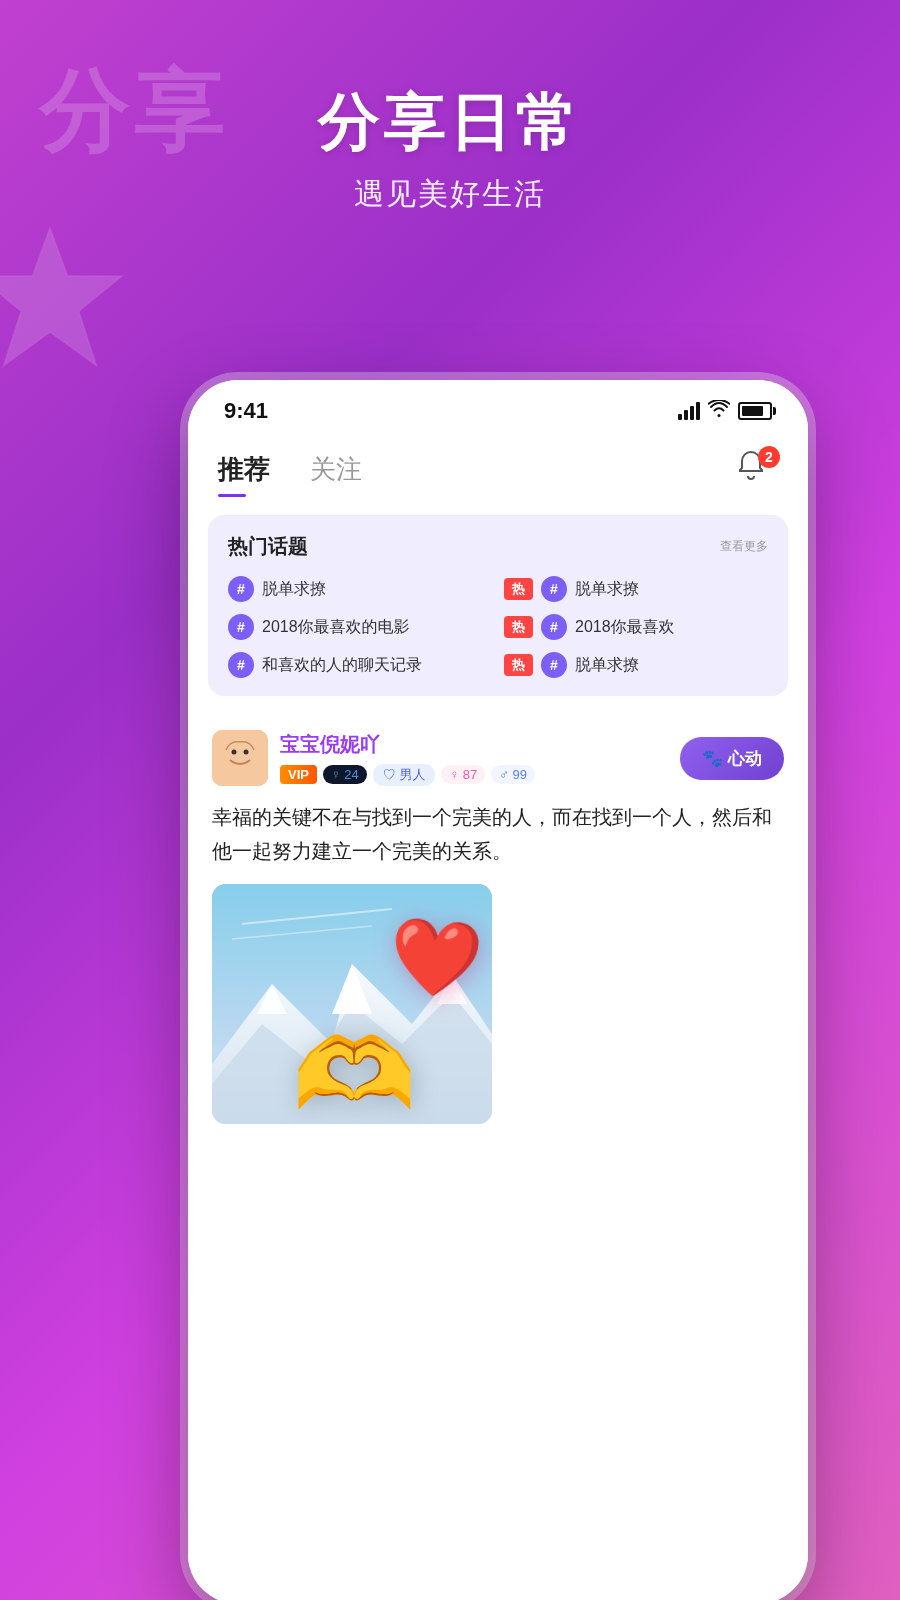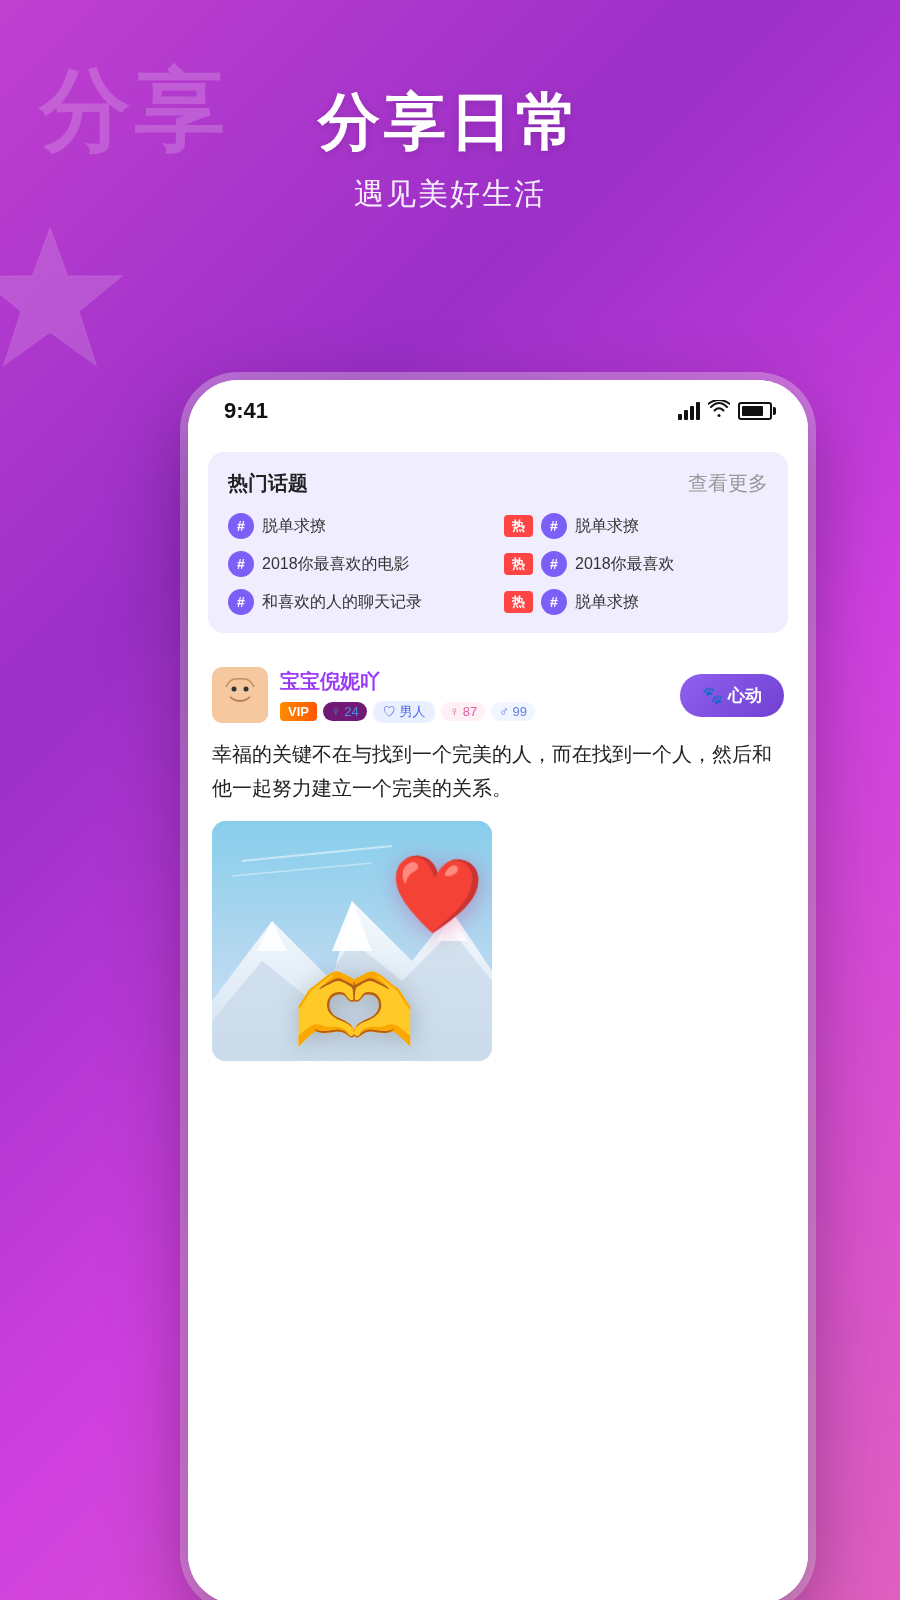--- a/index.html
+++ b/index.html
@@ -210,21 +210,21 @@
       justify-content: space-between;
       align-items: center;
       margin-bottom: 16px;
     }
     .hot-topics-title {
       font-size: 20px;
       font-weight: 700;
       color: #222;
     }
     .hot-topics-more {
-      font-size: 20px;
+      font-size: 12px;
       color: #999;
     }
     .hot-topics-grid {
       display: grid;
       grid-template-columns: 1fr 1fr;
       gap: 12px;
     }
     .topic-item {
       display: flex;
       align-items: center;
@@ -306,21 +306,21 @@
     }
     .tag-vip {
       background: linear-gradient(90deg, #ff8c00, #ff5500);
       color: #fff;
       font-size: 13px;
       font-weight: 700;
       padding: 2px 8px;
       border-radius: 4px;
     }
     .tag-gender {
-      background: #701a75;
+      background: #0f172a;
       color: #4a90e2;
       font-size: 13px;
       padding: 2px 8px;
       border-radius: 10px;
       display: flex;
       align-items: center;
       gap: 3px;
     }
     .tag-follow {
       background: #e8f0ff;
@@ -409,20 +409,31 @@
         </svg>
       </span>
       <div class="battery-icon">
         <div class="battery-fill"></div>
       </div>
     </div>
   </div>
 
   <div class="app-content">
 
+    <div class="nav-tabs">
+      <div class="nav-tab active">推荐</div>
+      <div class="nav-tab inactive">关注</div>
+      <div class="bell-wrapper">
+        <svg class="bell-icon-svg" viewBox="0 0 34 34" fill="none">
+          <path d="M17 4C12 4 8 8 8 13v7l-2 2v1h22v-1l-2-2v-7c0-5-4-9-9-9z" stroke="#555" stroke-width="2" fill="none"></path>
+          <path d="M14 28a3 3 0 006 0" stroke="#555" stroke-width="2" fill="none"></path>
+        </svg>
+        <div class="bell-badge">2</div>
+      </div>
+    </div>
 
     <div class="hot-topics">
       <div class="hot-topics-header">
         <span class="hot-topics-title">热门话题</span>
         <span class="hot-topics-more">查看更多</span>
       </div>
       <div class="hot-topics-grid">
 
         <div class="topic-item">
           <div class="topic-tag-icon">#</div>

